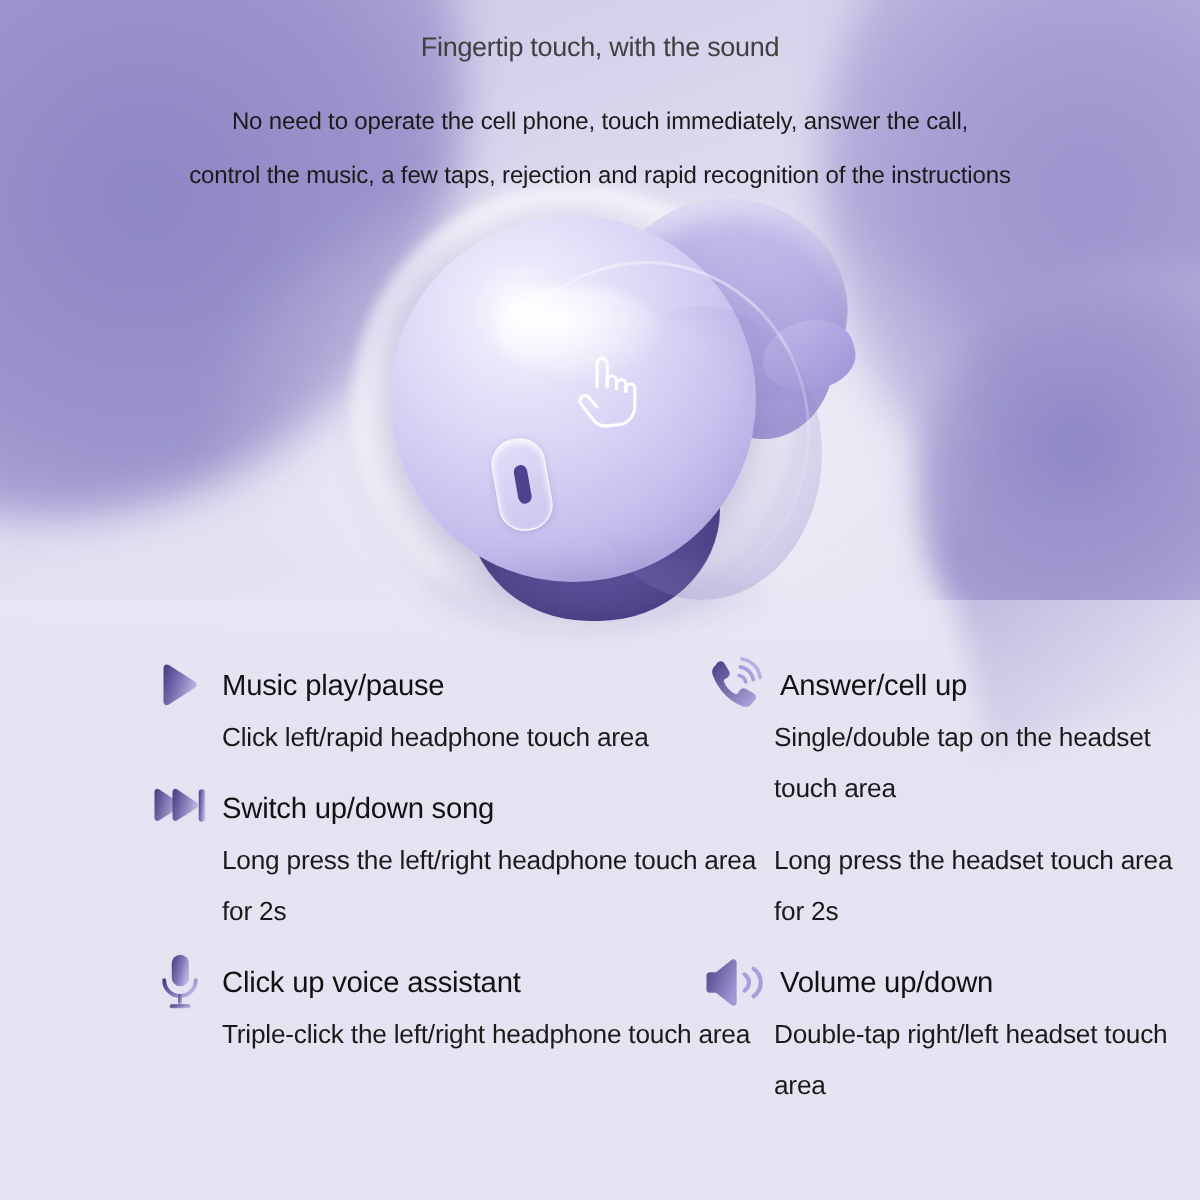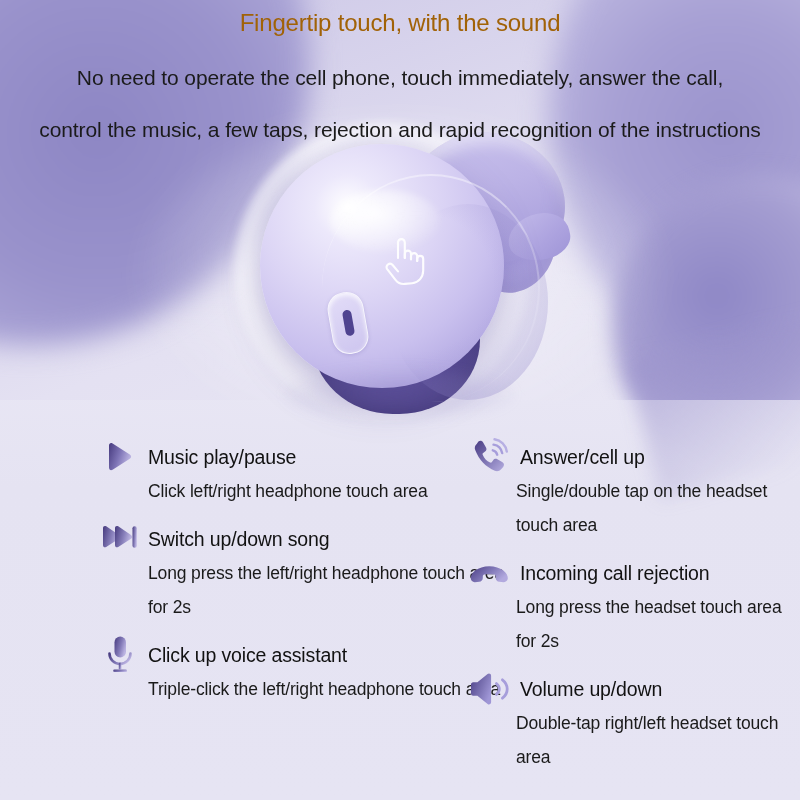--- a/index.html
+++ b/index.html
@@ -83,30 +83,30 @@
   
   .header {
     position: absolute;
     left: 0;
     top: 0;
     width: 800px;
     text-align: center;
     z-index: 6;
   }
   .title {
+    margin: 12px;
+    padding-top: 9px;
+    font-size: 18px;
+    font-weight: 400;
+    color: #404040;
+    letter-spacing: -0.2px;
+  }
+  .subtitle-line {
     margin: 0;
-    padding-top: 9px;
-    font-size: 24px;
-    font-weight: 400;
-    color: #a16207;
-    letter-spacing: -0.2px;
-  }
-  .subtitle-line {
-    margin: 10px;
-    font-size: 21px;
+    font-size: 16px;
     font-weight: 400;
     color: #1b1b1b;
     letter-spacing: -0.1px;
   }
   .sub1 { padding-top: 19px; }
   .sub2 { padding-top: 18px; }
 
   
   .product {
     position: absolute;
@@ -344,21 +344,21 @@
                   <stop offset="0%" stop-color="#463a7e"></stop>
                   <stop offset="55%" stop-color="#7e74b6"></stop>
                   <stop offset="100%" stop-color="#b9b1e0"></stop>
                 </linearGradient>
               </defs>
               <path d="M6 4.6c0-2.3 1.8-3.3 3.6-2.2l17.2 11c1.8 1.1 1.8 3.2 0 4.3l-17.2 11C7.8 29.8 6 28.8 6 26.5z" fill="url(#gPlay)"></path>
             </svg>
           </span>
           <span class="feature-title">Music play/pause</span>
         </div>
-        <div class="feature-desc">Click left/right headphone touch area</div>
+        <div class="feature-desc">Click left/rapid headphone touch area</div>
       </div>
 
       <div class="feature">
         <div class="feature-head">
           <span class="feature-icon">
             <svg width="38" height="30" viewBox="0 0 38 30">
               <defs>
                 <linearGradient id="gSkip" x1="0" y1="0" x2="1" y2="0.3">
                   <stop offset="0%" stop-color="#463a7e"></stop>
                   <stop offset="60%" stop-color="#8880bb"></stop>
@@ -417,35 +417,20 @@
               <path d="M21.8 12.3c2.2.5 3.9 2.2 4.4 4.4" fill="none" stroke="#a79edb" stroke-width="2.4" stroke-linecap="round"></path>
               <path d="M23.5 1.3c6.4.9 11.4 5.9 12.3 12.3" fill="none" stroke="#b7afe3" stroke-width="2.4" stroke-linecap="round"></path>
             </svg>
           </span>
           <span class="feature-title">Answer/cell up</span>
         </div>
         <div class="feature-desc">Single/double tap on the headset touch area</div>
       </div>
 
       <div class="feature">
-        <div class="feature-head">
-          <span class="feature-icon">
-            <svg width="42" height="24" viewBox="0 0 42 24">
-              <defs>
-                <linearGradient id="gHang" x1="0" y1="0" x2="1" y2="0.5">
-                  <stop offset="0%" stop-color="#4a3d84"></stop>
-                  <stop offset="55%" stop-color="#8077b7"></stop>
-                  <stop offset="100%" stop-color="#b2a9de"></stop>
-                </linearGradient>
-              </defs>
-              <path d="M1.8 17.6C1.2 12 8.9 5.2 20.3 5.2S39.4 12 38.8 17.6c-.2 2.2-2.1 3.8-4.3 3.6l-4.3-.4c-2-.2-3.5-1.8-3.5-3.8v-1.6c0-.9-.6-1.6-1.4-1.8a21 21 0 0 0-10.1 0c-.8.2-1.4.9-1.4 1.8V17c0 2-1.5 3.6-3.5 3.8l-4.3.4c-2.2.2-4.1-1.4-4.2-3.6z" fill="url(#gHang)"></path>
-            </svg>
-          </span>
-          <span class="feature-title">Incoming call rejection</span>
-        </div>
         <div class="feature-desc">Long press the headset touch area for 2s</div>
       </div>
 
       <div class="feature">
         <div class="feature-head">
           <span class="feature-icon">
             <svg width="42" height="34" viewBox="0 0 42 34">
               <defs>
                 <linearGradient id="gVol" x1="0" y1="0" x2="1" y2="0.6">
                   <stop offset="0%" stop-color="#4e4189"></stop>

